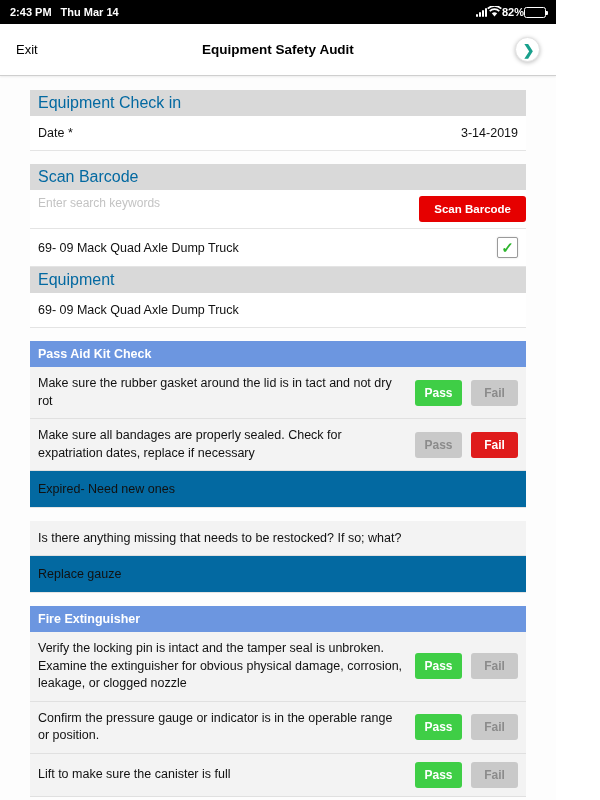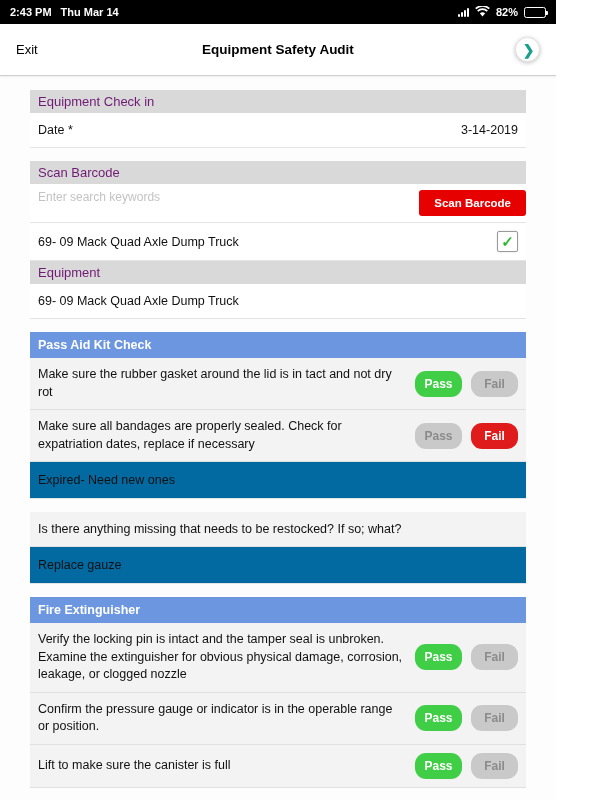--- a/index.html
+++ b/index.html
@@ -3,57 +3,57 @@
 <meta charset="utf-8">
 <style>
   * { margin:0; padding:0; box-sizing:border-box; }
   html,body { width:600px; height:800px; }
   body { font-family:"Liberation Sans", sans-serif; background:#fff; }
   .device { width:556px; height:800px; display:flex; flex-direction:column; background:#fdfdfd; overflow:hidden; }
 
   
   .status-bar { height:24px; background:#000; color:#fff; display:flex; align-items:center; justify-content:space-between; padding:0 10px; font-size:11px; font-weight:bold; flex:0 0 auto; }
   .sb-left { display:flex; gap:9px; align-items:center; }
-  .sb-right { display:flex; gap:6px; align-items:center; }
+  .sb-right { display:flex; align-items:center; }
   .signal { display:flex; align-items:flex-end; gap:1px; height:10px; }
   .signal i { display:block; width:2px; background:#fff; border-radius:1px; }
   .signal i:nth-child(1){height:3px;} .signal i:nth-child(2){height:5px;}
   .signal i:nth-child(3){height:7px;} .signal i:nth-child(4){height:9px;}
   .battery { width:22px; height:11px; border:1px solid #fff; border-radius:2.5px; position:relative; padding:1px; }
   .battery .fill { height:100%; width:80%; background:#fff; border-radius:1px; }
   .battery::after { content:""; position:absolute; right:-3px; top:3px; width:2px; height:4px; background:#fff; border-radius:0 1px 1px 0; }
 
   
   .nav-bar { height:52px; background:#fff; border-bottom:1px solid #cfcfcf; box-shadow:0 1px 2px rgba(0,0,0,.07); display:flex; align-items:center; padding:0 16px; position:relative; flex:0 0 auto; }
   .nav-exit { font-size:13px; color:#000; cursor:pointer; z-index:2; }
   .nav-title { position:absolute; left:0; right:0; text-align:center; font-weight:bold; font-size:13.5px; color:#000; }
   .nav-next { margin-left:auto; width:25px; height:25px; border-radius:50%; background:#fff; border:1px solid #e2e2e2; box-shadow:0 1px 4px rgba(0,0,0,.25); display:flex; align-items:center; justify-content:center; cursor:pointer; z-index:2; }
   .nav-next .chev { color:#18a08c; font-size:14px; font-weight:bold; line-height:1; transform:translateX(1px); }
 
   
   .content { padding:14px 30px 0 30px; flex:1 1 auto; }
-  .sec-header { background:#d9d9d9; color:#701a75; font-size:13px; padding:4px 8px; }
+  .sec-header { background:#d9d9d9; color:#0369a1; font-size:16px; padding:4px 8px; }
   .sec-header.blue { background:#6c96e0; color:#fff; font-weight:bold; font-size:12.5px; padding:6px 8px; }
   .gap { height:13px; }
   .row { background:#fff; border-bottom:1px solid #e4e4e4; padding:10px 8px; font-size:12.5px; color:#111; }
   .date-row { display:flex; justify-content:space-between; align-items:center; }
 
   .scan-row { display:flex; align-items:flex-start; gap:10px; background:#fff; border-bottom:1px solid #e4e4e4; padding:6px 0 6px 8px; }
   .scan-input { flex:1; border:none; outline:none; background:transparent; font-size:12px; color:#333; font-family:"Liberation Sans", sans-serif; }
   .scan-input::placeholder { color:#c3c3c3; }
   .scan-btn { background:#e60000; color:#fff; font-weight:bold; font-size:11.5px; border:none; border-radius:3px; padding:7px 15px; cursor:pointer; font-family:"Liberation Sans", sans-serif; }
 
   .result-row { display:flex; justify-content:space-between; align-items:center; padding:8px; }
   .checkbox { width:21px; height:21px; background:#fff; border:1px solid #9a9a9a; border-radius:2px; display:flex; align-items:center; justify-content:center; cursor:pointer; box-shadow:0 0 2px rgba(0,0,0,.15); }
   .checkbox.checked::after { content:"✓"; color:#2db52d; font-weight:bold; font-size:15px; }
 
   .check-row { display:flex; justify-content:space-between; align-items:center; gap:12px; background:#f3f3f3; border-bottom:1px solid #e0e0e0; padding:8px; }
   .check-text { flex:1; font-size:12.5px; color:#111; line-height:1.4; max-width:405px; }
   .pf { display:flex; gap:9px; flex:0 0 auto; }
-  .pf-btn { width:47px; height:26px; border:none; border-radius:11px; font-weight:bold; font-size:12px; background:#c9c9c9; color:#8b8b8b; cursor:pointer; font-family:"Liberation Sans", sans-serif; }
+  .pf-btn { width:47px; height:26px; border:none; border-radius:3px; font-weight:bold; font-size:12px; background:#c9c9c9; color:#8b8b8b; cursor:pointer; font-family:"Liberation Sans", sans-serif; }
   .check-row[data-result="pass"] .pf-pass { background:#3fce46; color:#fff; }
   .check-row[data-result="fail"] .pf-fail { background:#df1b1b; color:#fff; }
 
   .q-row { background:#f3f3f3; border-bottom:1px solid #e0e0e0; padding:10px 8px; font-size:12.5px; color:#111; }
   .a-row { background:#0369a1; border-bottom:1px solid #e4e4e4; padding:11px 8px; font-size:12.5px; color:#111; }
 </style>
 </head>
 <body>
 
 <div class="device">

